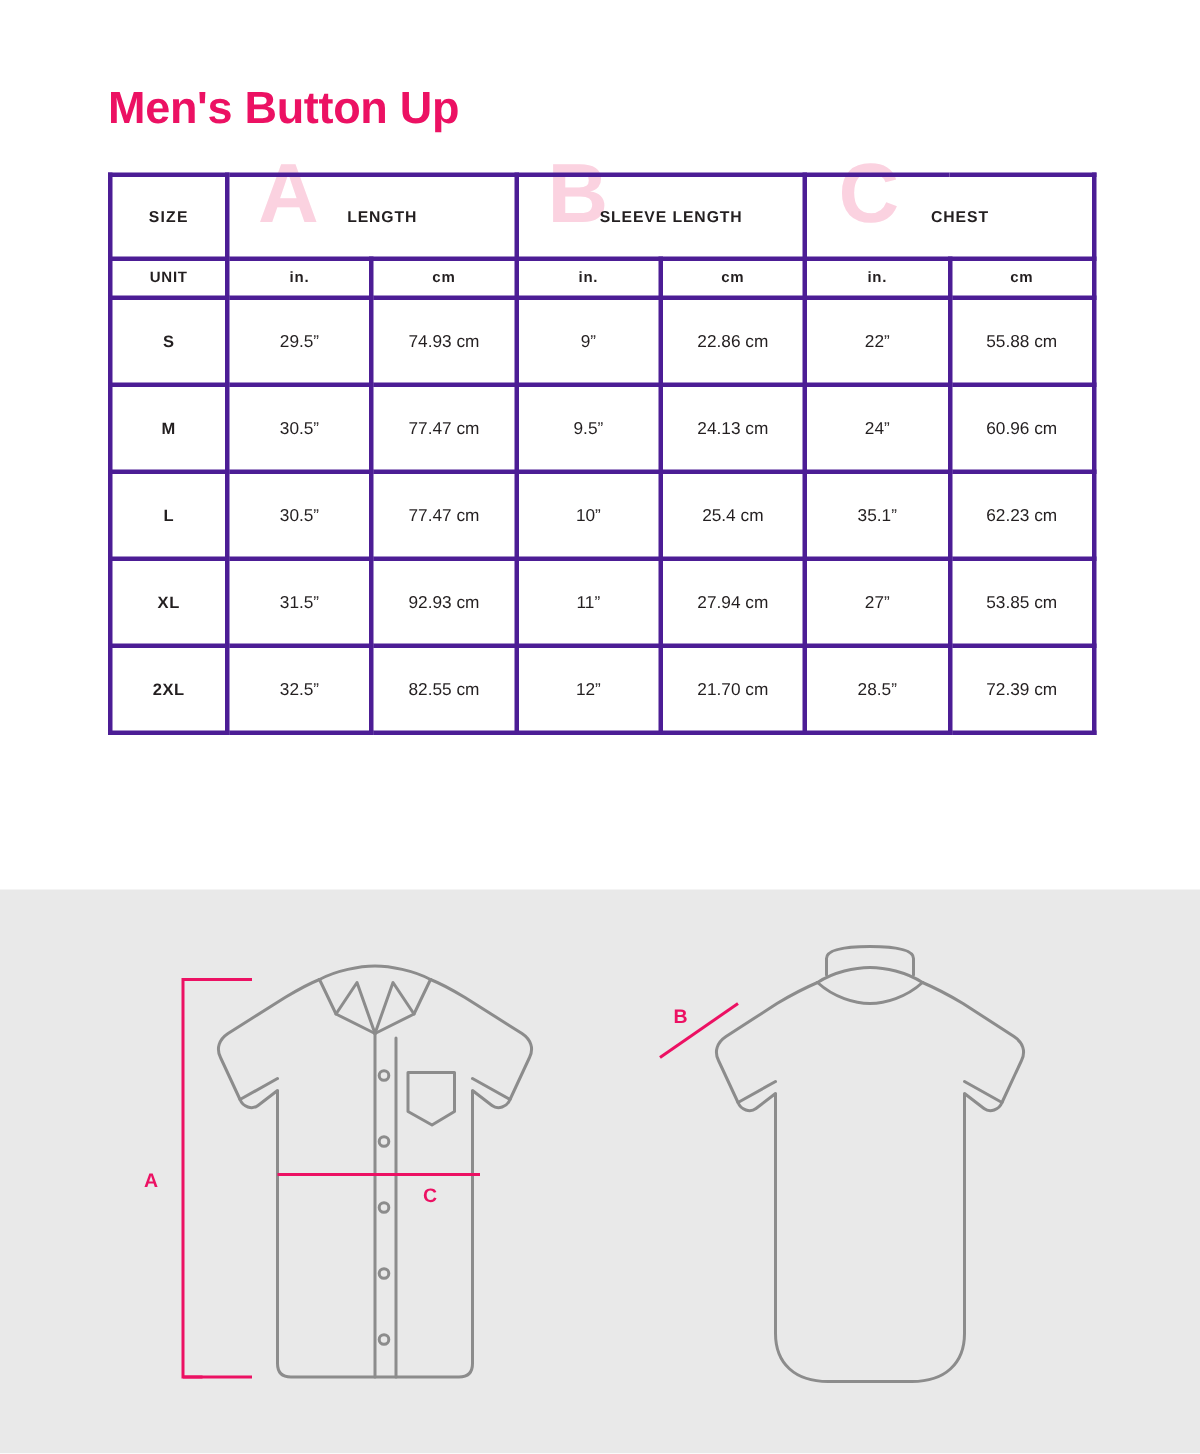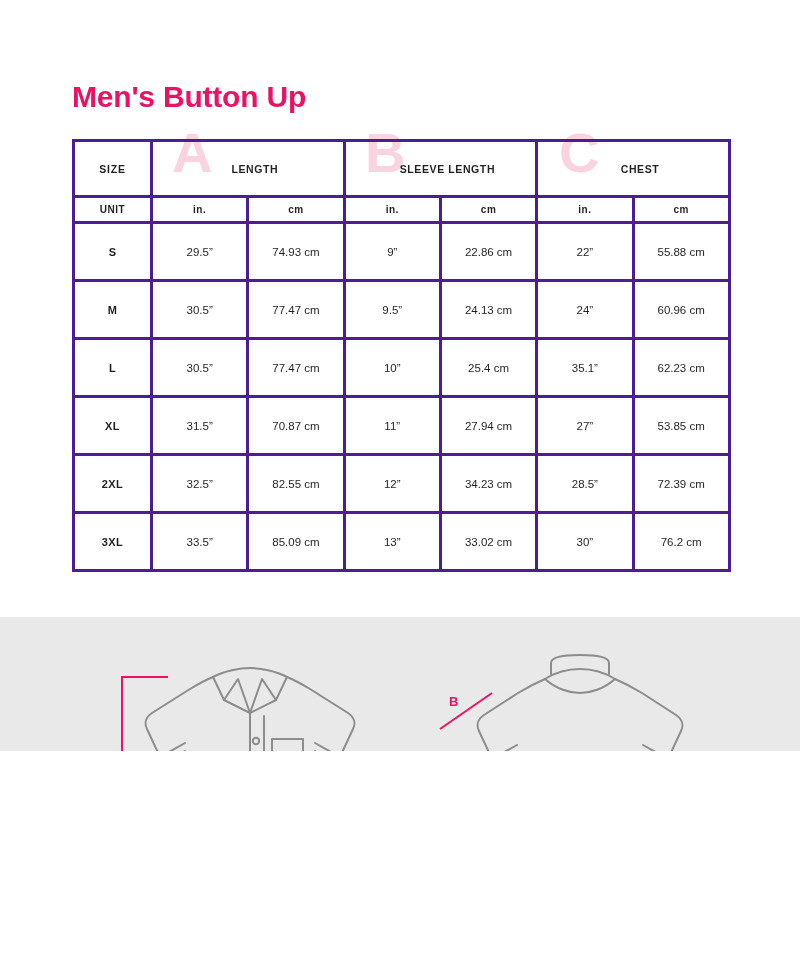--- a/index.html
+++ b/index.html
@@ -3,21 +3,21 @@
 <meta charset="utf-8">
 <style>
   * { box-sizing: border-box; }
   html, body {
     margin: 0; padding: 0;
     width: 800px; height: 969px;
     background: #ffffff;
     font-family: "Liberation Sans", sans-serif;
     color: #231f20;
   }
-  .page { position: relative; width: 800px; height: 727px; overflow: hidden; margin-top: 24px; }
+  .page { position: relative; width: 800px; height: 969px; overflow: hidden; }
 
   
   .header { padding: 56px 0 0 72px; }
   .title {
     font-size: 30px;
     font-weight: bold;
     color: #ec1163;
     letter-spacing: -0.2px;
     margin: 0 0 14px 0;
     line-height: 1.1;
@@ -183,46 +183,37 @@
           <td>77.47 cm</td>
           <td>10”</td>
           <td>25.4 cm</td>
           <td>35.1”</td>
           <td>62.23 cm</td>
         </tr>
 
         <tr class="data-row">
           <td class="size-cell">XL</td>
           <td>31.5”</td>
-          <td>70.87 cm</td>
+          <td>92.93 cm</td>
           <td>11”</td>
           <td>27.94 cm</td>
           <td>27”</td>
           <td>53.85 cm</td>
         </tr>
 
         <tr class="data-row">
           <td class="size-cell">2XL</td>
           <td>32.5”</td>
           <td>82.55 cm</td>
           <td>12”</td>
-          <td>34.23 cm</td>
+          <td>21.70 cm</td>
           <td>28.5”</td>
           <td>72.39 cm</td>
         </tr>
 
-        <tr class="data-row">
-          <td class="size-cell">3XL</td>
-          <td>33.5”</td>
-          <td>85.09 cm</td>
-          <td>13”</td>
-          <td>33.02 cm</td>
-          <td>30”</td>
-          <td>76.2 cm</td>
-        </tr>
       </tbody>
     </table>
   </div>
 
   <div class="illus">
     <svg width="800" height="376" viewBox="0 0 800 376" xmlns="http://www.w3.org/2000/svg">
 
       <g fill="none" stroke="#8c8c8c" stroke-width="2" stroke-linejoin="round" stroke-linecap="round">
 
         <path d="M213 60

